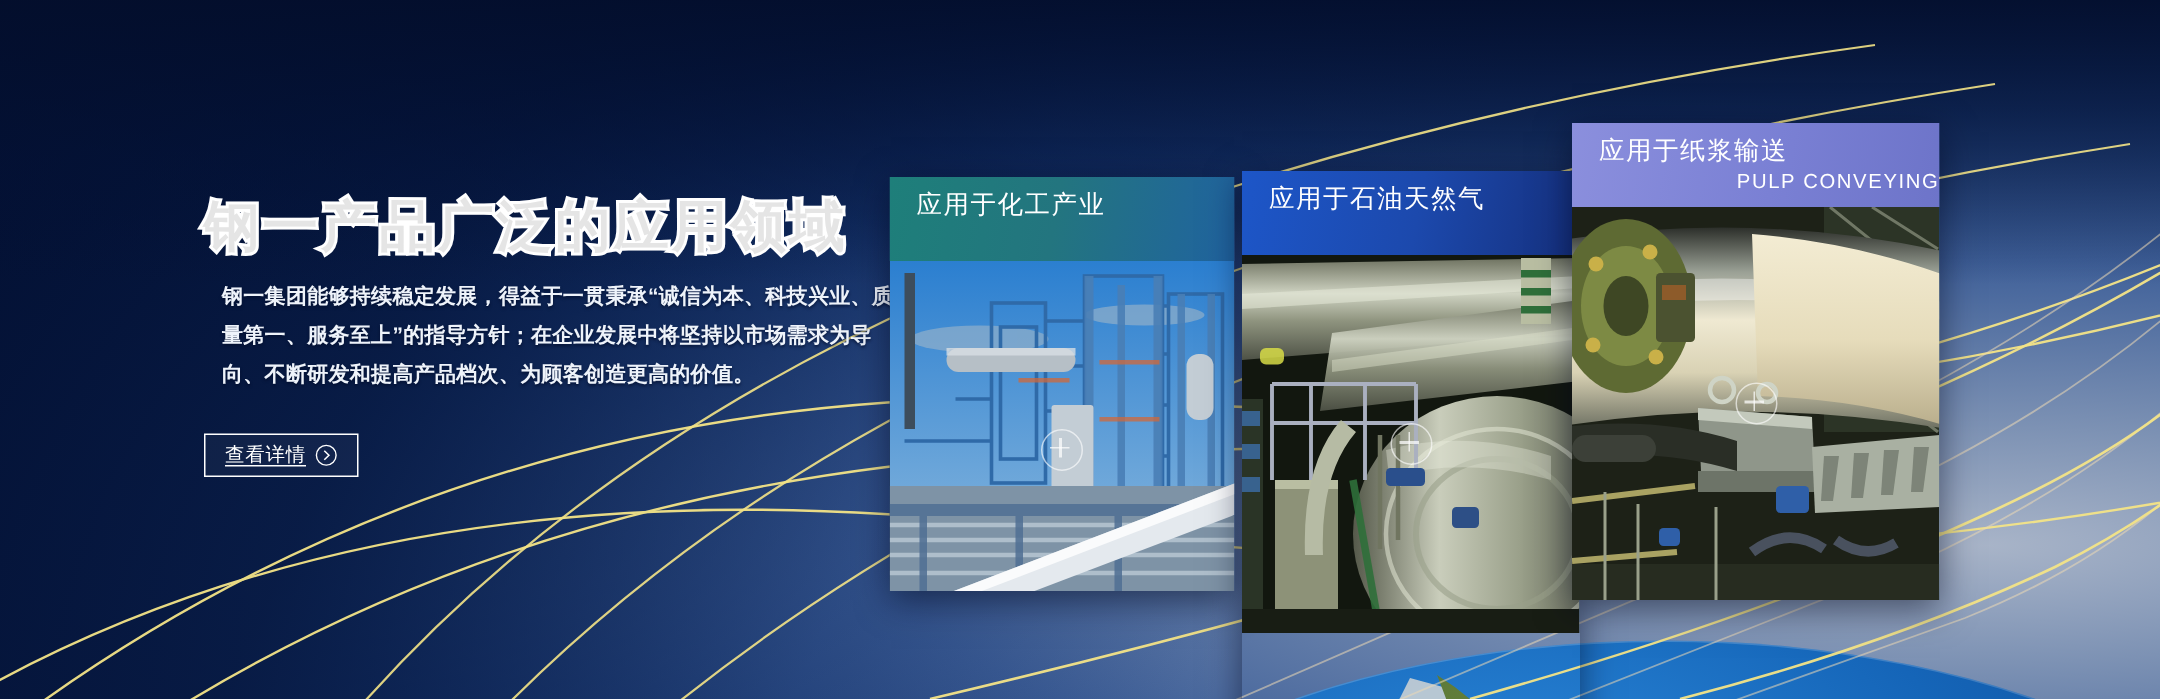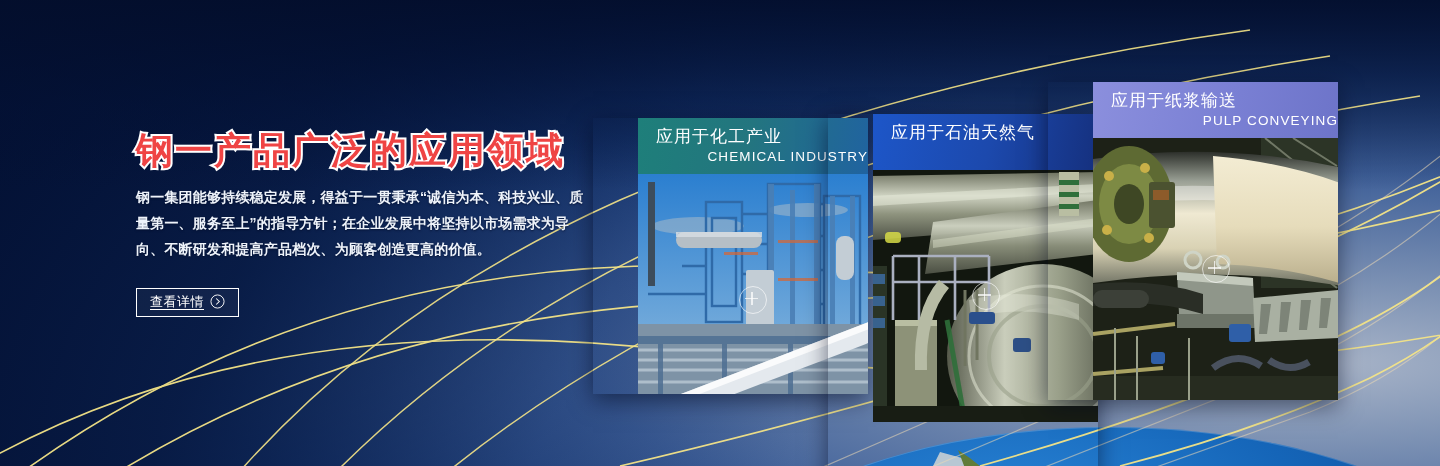--- a/index.html
+++ b/index.html
@@ -31,42 +31,42 @@
   .arcs svg{position:absolute;left:0;top:0;width:1440px;height:466px;}
 
   
   .globe{position:absolute;left:690px;top:392px;width:840px;height:430px;}
   .globe svg{width:100%;height:100%;}
 
   
   .copy{position:absolute;left:136px;top:131px;width:460px;}
   .headline{
     font-size:37px;font-weight:bold;letter-spacing:2px;line-height:1.1;
-    color:#ef4444;
+    color:#e5e5e5;
     -webkit-text-stroke:4px #ffffff;
     paint-order:stroke fill;
     margin:0 0 12px 0;white-space:nowrap;
   }
   .lede{
-    margin:0;color:#eef3fa;font-size:14px;line-height:26px;
+    margin:12px;color:#eef3fa;font-size:14px;line-height:26px;
     font-weight:bold;letter-spacing:.2px;width:452px;
     text-shadow:0 1px 2px rgba(0,12,40,.7);
   }
   .cta{
-    display:inline-flex;align-items:flex-start;gap:6px;
-    margin-top:26px;padding:5px 13px 6px 13px;
+    display:inline-flex;align-items:flex-end;gap:6px;
+    margin-top:15px;padding:5px 13px 6px 13px;
     border:1px solid #ffffff;color:#ffffff;font-size:13px;
     background:rgba(255,255,255,.04);
     text-decoration:none;letter-spacing:.5px;
   }
   .cta .lbl{border-bottom:1px solid #ffffff;line-height:15px;}
   .cta .arw{width:15px;height:15px;display:inline-block;}
 
   
-  .card{position:absolute;overflow:hidden;box-shadow:0 6px 22px rgba(0,8,30,.55);padding-left:45px;}
+  .card{position:absolute;overflow:hidden;box-shadow:0 6px 22px rgba(0,8,30,.55);}
   .card .hdr{
     position:relative;height:56px;box-sizing:border-box;
     padding:7px 0 0 18px;color:#ffffff;
   }
   .card .hdr .cn{font-size:17px;line-height:23px;letter-spacing:1px;font-weight:normal;}
   .card .hdr .en{font-size:13.5px;line-height:18px;letter-spacing:1.1px;text-align:right;}
   .card .photo{position:relative;width:100%;overflow:hidden;background:#10243f;}
   .card .photo svg{display:block;width:100%;height:100%;}
   .plus{
     position:absolute;left:50%;top:50%;transform:translate(-50%,-50%);
@@ -164,21 +164,20 @@
             <circle cx="8" cy="8" r="7" fill="none" stroke="#ffffff" stroke-width="1"></circle>
             <path d="M6.6 4.8 L9.9 8 L6.6 11.2" fill="none" stroke="#ffffff" stroke-width="1.1"></path>
           </svg>
       </span>
     </a>
   </div>
 
   <div class="card" id="card-chemical">
     <div class="hdr">
       <div class="cn">应用于化工产业</div>
-      <div class="en">CHEMICAL INDUSTRY</div>
     </div>
     <div class="photo">
       <svg viewBox="0 0 230 251" preserveAspectRatio="xMidYMid slice">
         <defs>
           <linearGradient id="skyC" x1="0" y1="0" x2="0" y2="1">
             <stop offset="0%" stop-color="#2b7fd0"></stop>
               <stop offset="60%" stop-color="#6fa8da"></stop>
               <stop offset="100%" stop-color="#bcd2e4"></stop>
           </linearGradient>
         </defs>

